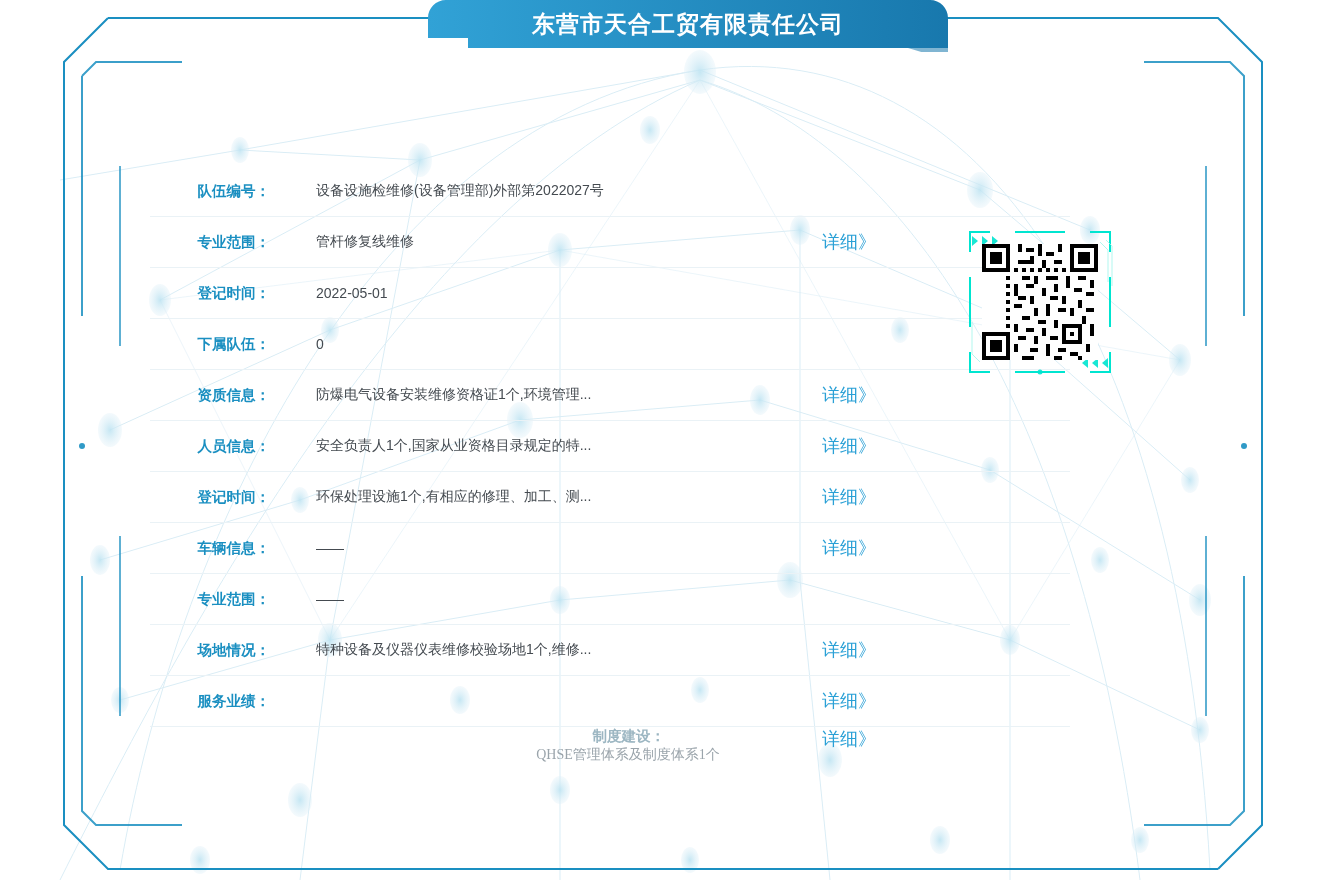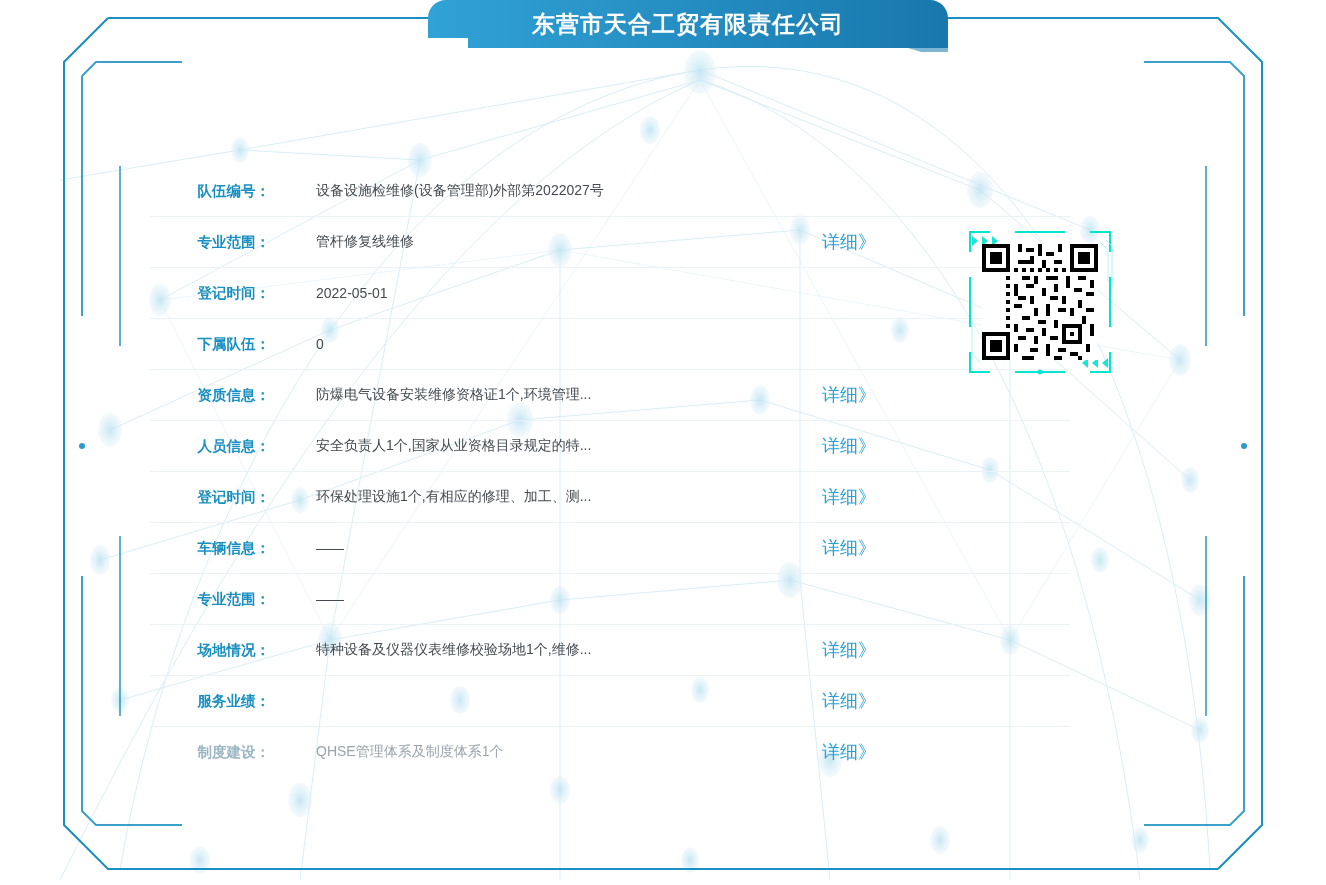--- a/index.html
+++ b/index.html
@@ -71,20 +71,21 @@
   }
   .info-row {
     position: relative;
     height: 50px;
     border-bottom: 1px solid #eaf2f6;
     display: flex;
     align-items: center;
   }
   .info-row:last-child {
     border-bottom: none;
+    flex-direction: column;
   }
   .info-label {
     width: 130px;
     text-align: right;
     padding-right: 10px;
     color: #1a8fc1;
     font-size: 14.5px;
     font-weight: bold;
     box-sizing: border-box;
     white-space: nowrap;
@@ -96,20 +97,21 @@
     flex: 1;
     color: #444a50;
     font-size: 14px;
     padding-left: 36px;
     white-space: nowrap;
     overflow: hidden;
     text-overflow: ellipsis;
   }
   .info-value.muted {
     color: #9aa4ab;
+    font-family: Liberation Serif, serif;
   }
   .info-detail {
     position: absolute;
     left: 672px;
     color: #2aa0d6;
     font-size: 18px;
     cursor: pointer;
     white-space: nowrap;
   }
 

